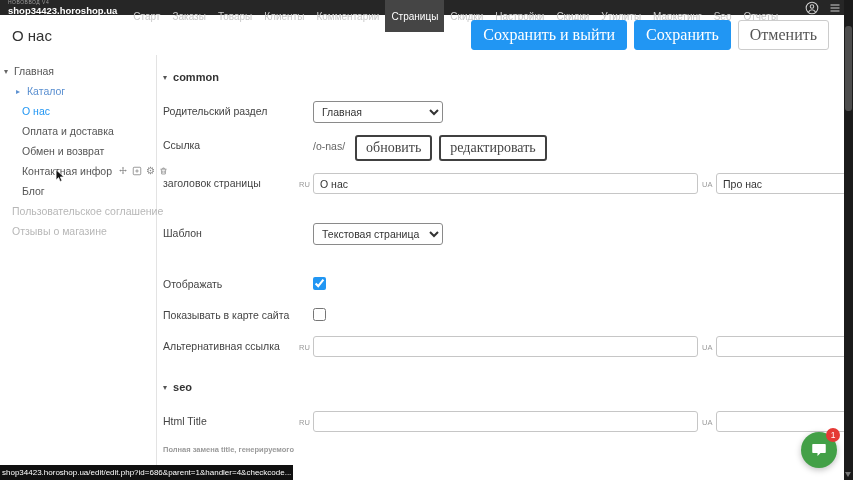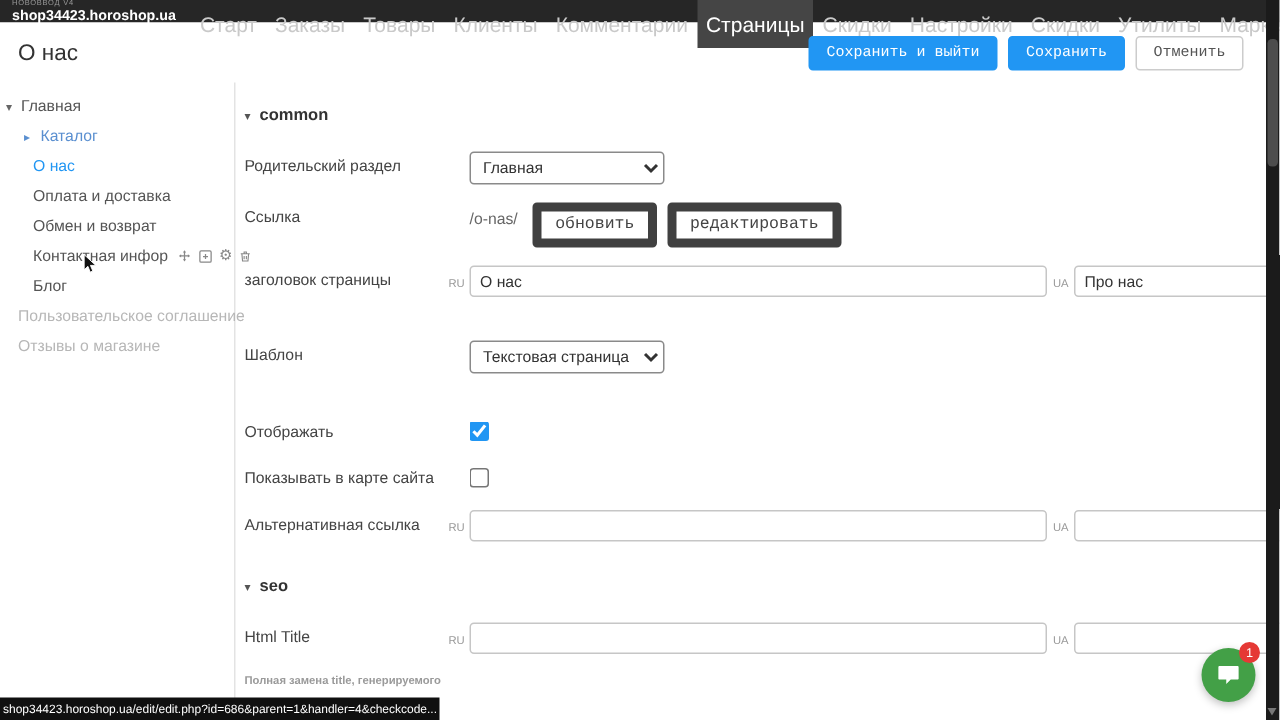--- a/index.html
+++ b/index.html
@@ -5,30 +5,30 @@
   * { margin:0; padding:0; box-sizing:border-box; }
   html,body { width:853px; height:480px; overflow:hidden; background:#fff;
     font-family:"Liberation Sans", sans-serif; position:relative; }
 
   
   .topbar { height:15px; background:#262626; display:flex; align-items:stretch; padding-right:12px; }
   .brand { display:flex; flex-direction:column; justify-content:center; padding:0 10px 0 8px; }
   .brand-small { font-size:5px; color:#9a9a9a; letter-spacing:.5px; }
   .brand-name { font-size:9.5px; font-weight:bold; color:#fff; white-space:nowrap; }
   .menu { display:flex; align-items:stretch; }
-  .menu-item { display:flex; align-items:center; padding:16px 6px; font-size:14px; color:#c9c9c9; cursor:pointer; white-space:nowrap; }
+  .menu-item { display:flex; align-items:center; padding:16px 6px; font-size:10px; color:#c9c9c9; cursor:pointer; white-space:nowrap; }
   .menu-item.active { background:#454545; color:#fff; }
   .topbar-icons { margin-left:auto; display:flex; align-items:center; gap:10px; }
   .tb-icon { display:flex; align-items:center; cursor:pointer; }
 
   
   .page-header { height:40px; display:flex; align-items:center; padding:0 24px 0 12px; background:#fff; }
   .page-title { font-size:15px; color:#333; }
   .header-buttons { margin-left:auto; display:flex; gap:7px; }
-  .btn { font-size:10px; padding:5px 11px; border-radius:3px; cursor:pointer; font-family:Liberation Mono, monospace; }
+  .btn { font-size:16px; padding:5px 11px; border-radius:3px; cursor:pointer; font-family:Liberation Serif, serif; }
   .btn-primary { background:#2196f3; color:#fff; border:1px solid #2196f3; }
   .btn-outline { background:#fff; color:#555; border:1px solid #ccc; }
 
   
   .layout { display:flex; height:416px; }
   .sidebar { width:157px; flex-shrink:0; border-right:1px solid #e3e3e3; padding-top:6px; }
   .side-item { position:relative; display:flex; align-items:center; height:20px; font-size:10.5px; color:#555; cursor:pointer; white-space:nowrap; }
   .side-item .caret { position:absolute; font-size:8px; color:#666; }
   .si-root { padding-left:14px; } .si-root .caret { left:4px; }
   .si-cat { padding-left:27px; color:#5a8fd0; } .si-cat .caret { left:16px; color:#5a8fd0; }
@@ -50,21 +50,21 @@
   .mb16 { margin-bottom:29px; } .mb14 { margin-bottom:14px; }
   .form-label { width:136px; flex-shrink:0; font-size:10.5px; color:#444; padding-top:4px; line-height:1.25; }
   .hint { font-size:7.5px; color:#9a9a9a; font-weight:bold; margin-top:17px; line-height:1.2; }
   .spacer { width:14px; flex-shrink:0; }
   .tag { width:14px; flex-shrink:0; font-size:7.5px; color:#999; padding-top:7px; }
   .control { display:flex; align-items:flex-start; }
   .dbl { display:flex; flex-direction:row; gap:4px; }
   .text-input { width:385px; height:21px; border:1px solid #c6c6c6; border-radius:3px; font-size:10.5px; padding:0 6px; color:#333; font-family:inherit; background:#fff; }
   .select { height:22px; min-width:130px; font-size:10.5px; border:1px solid #8a8a8a; border-radius:3px; background:#fff; color:#333; font-family:inherit; padding:0 4px; }
   .link-text { font-size:10.5px; color:#666; padding-top:5px; margin-right:10px; }
-  .mini-btn { font-size:11px; padding:3px 9px; border:6px solid #404040; border-radius:3px; background:#fff; color:#444; margin-right:7px; cursor:pointer; font-family:Liberation Mono, monospace; }
+  .mini-btn { font-size:14px; padding:3px 9px; border:2px solid #404040; border-radius:3px; background:#fff; color:#444; margin-right:7px; cursor:pointer; font-family:Liberation Serif, serif; }
   .cb { width:13px; height:13px; accent-color:#2196f3; margin-top:3px; cursor:pointer; }
 
   
   .statusbar { position:absolute; left:0; bottom:0; background:#101010; color:#fff; font-size:8px; padding:3px 2px; z-index:30; white-space:nowrap; }
 
   
   .scrollbar { position:absolute; right:0; top:0; width:9px; height:480px; background:#1b1b1b; z-index:40; }
   .scroll-thumb { position:absolute; left:1px; top:26px; width:7px; height:85px; background:#4d4d4d; border-radius:3px; }
   .scroll-arrow { position:absolute; bottom:3px; left:1px; width:0; height:0; border-left:3.5px solid transparent; border-right:3.5px solid transparent; border-top:5px solid #777; }
 

